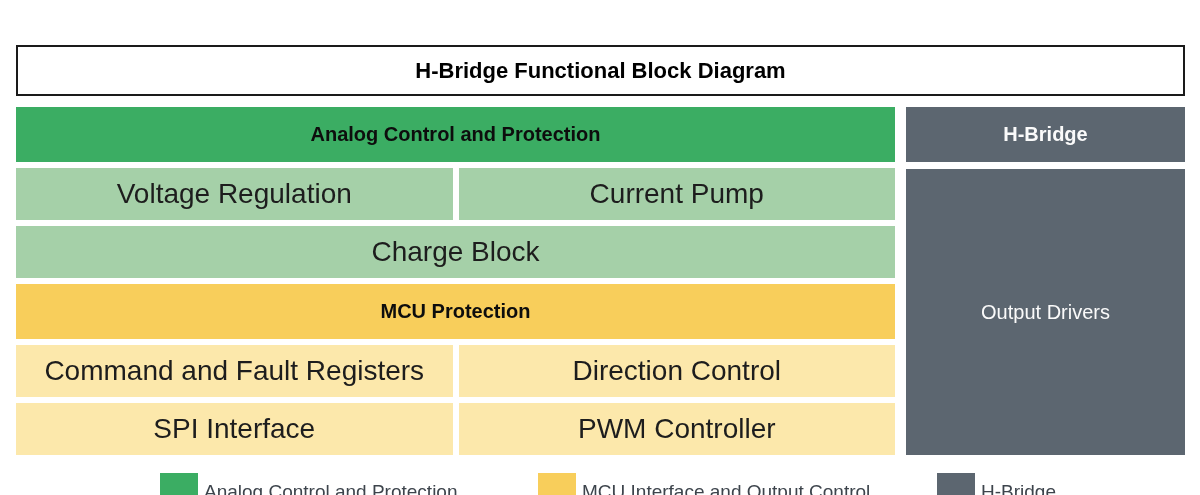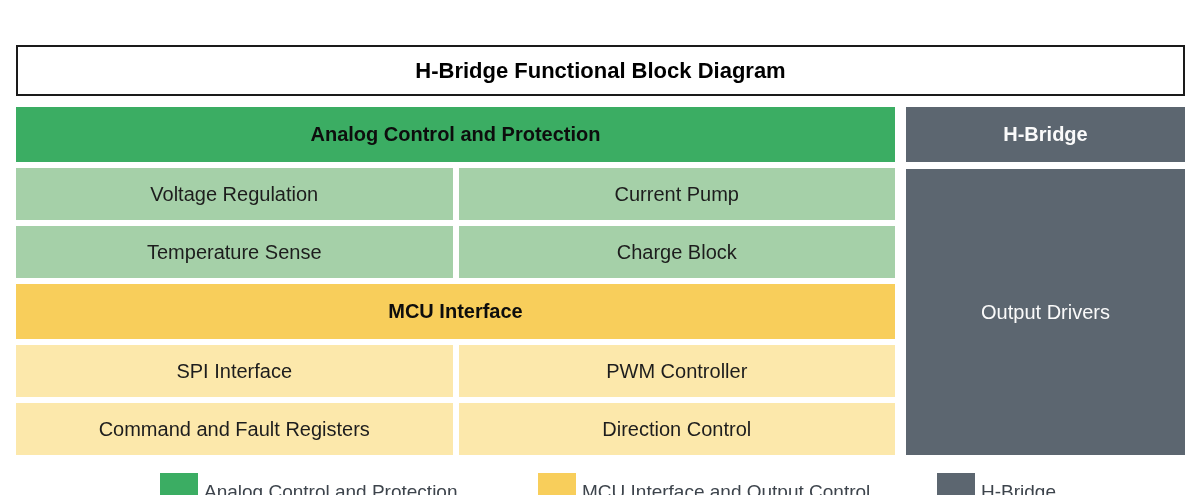--- a/index.html
+++ b/index.html
@@ -60,21 +60,21 @@
   .cell-row {
     height: 52px;
     display: flex;
     gap: 6px;
   }
   .cell {
     flex: 1;
     display: flex;
     align-items: center;
     justify-content: center;
-    font-size: 20px;
+    font-size: 28px;
     color: #1d1d1d;
   }
   .cell-lgreen  { background: #a5d0a8; }
   .cell-lyellow { background: #fce8ab; }
   .gray-body {
     flex: 1;
     background: #5c6670;
     display: flex;
     flex-direction: column;
     align-items: center;
@@ -128,36 +128,35 @@
       <div class="section-header hdr-green">
         <span>Analog Control and Protection</span>
       </div>
 
       <div class="cell-row">
         <div class="cell cell-lgreen">Voltage Regulation</div>
         <div class="cell cell-lgreen">Current Pump</div>
       </div>
 
       <div class="cell-row">
-        <div class="cell cell-lgreen">Temperature Sense</div>
         <div class="cell cell-lgreen">Charge Block</div>
       </div>
 
       <div class="section-header hdr-yellow">
-        <span>MCU Interface</span>
+        <span>MCU Protection</span>
+      </div>
+
+      <div class="cell-row">
+        <div class="cell cell-lyellow">Command and Fault Registers</div>
+        <div class="cell cell-lyellow">Direction Control</div>
       </div>
 
       <div class="cell-row">
         <div class="cell cell-lyellow">SPI Interface</div>
         <div class="cell cell-lyellow">PWM Controller</div>
-      </div>
-
-      <div class="cell-row">
-        <div class="cell cell-lyellow">Command and Fault Registers</div>
-        <div class="cell cell-lyellow">Direction Control</div>
       </div>
 
     </div>
 
     <div class="right-col">
       <div class="section-header hdr-gray">
         <span>H-Bridge</span>
       </div>
       <div class="gray-body">
         <span>Output Drivers</span>

